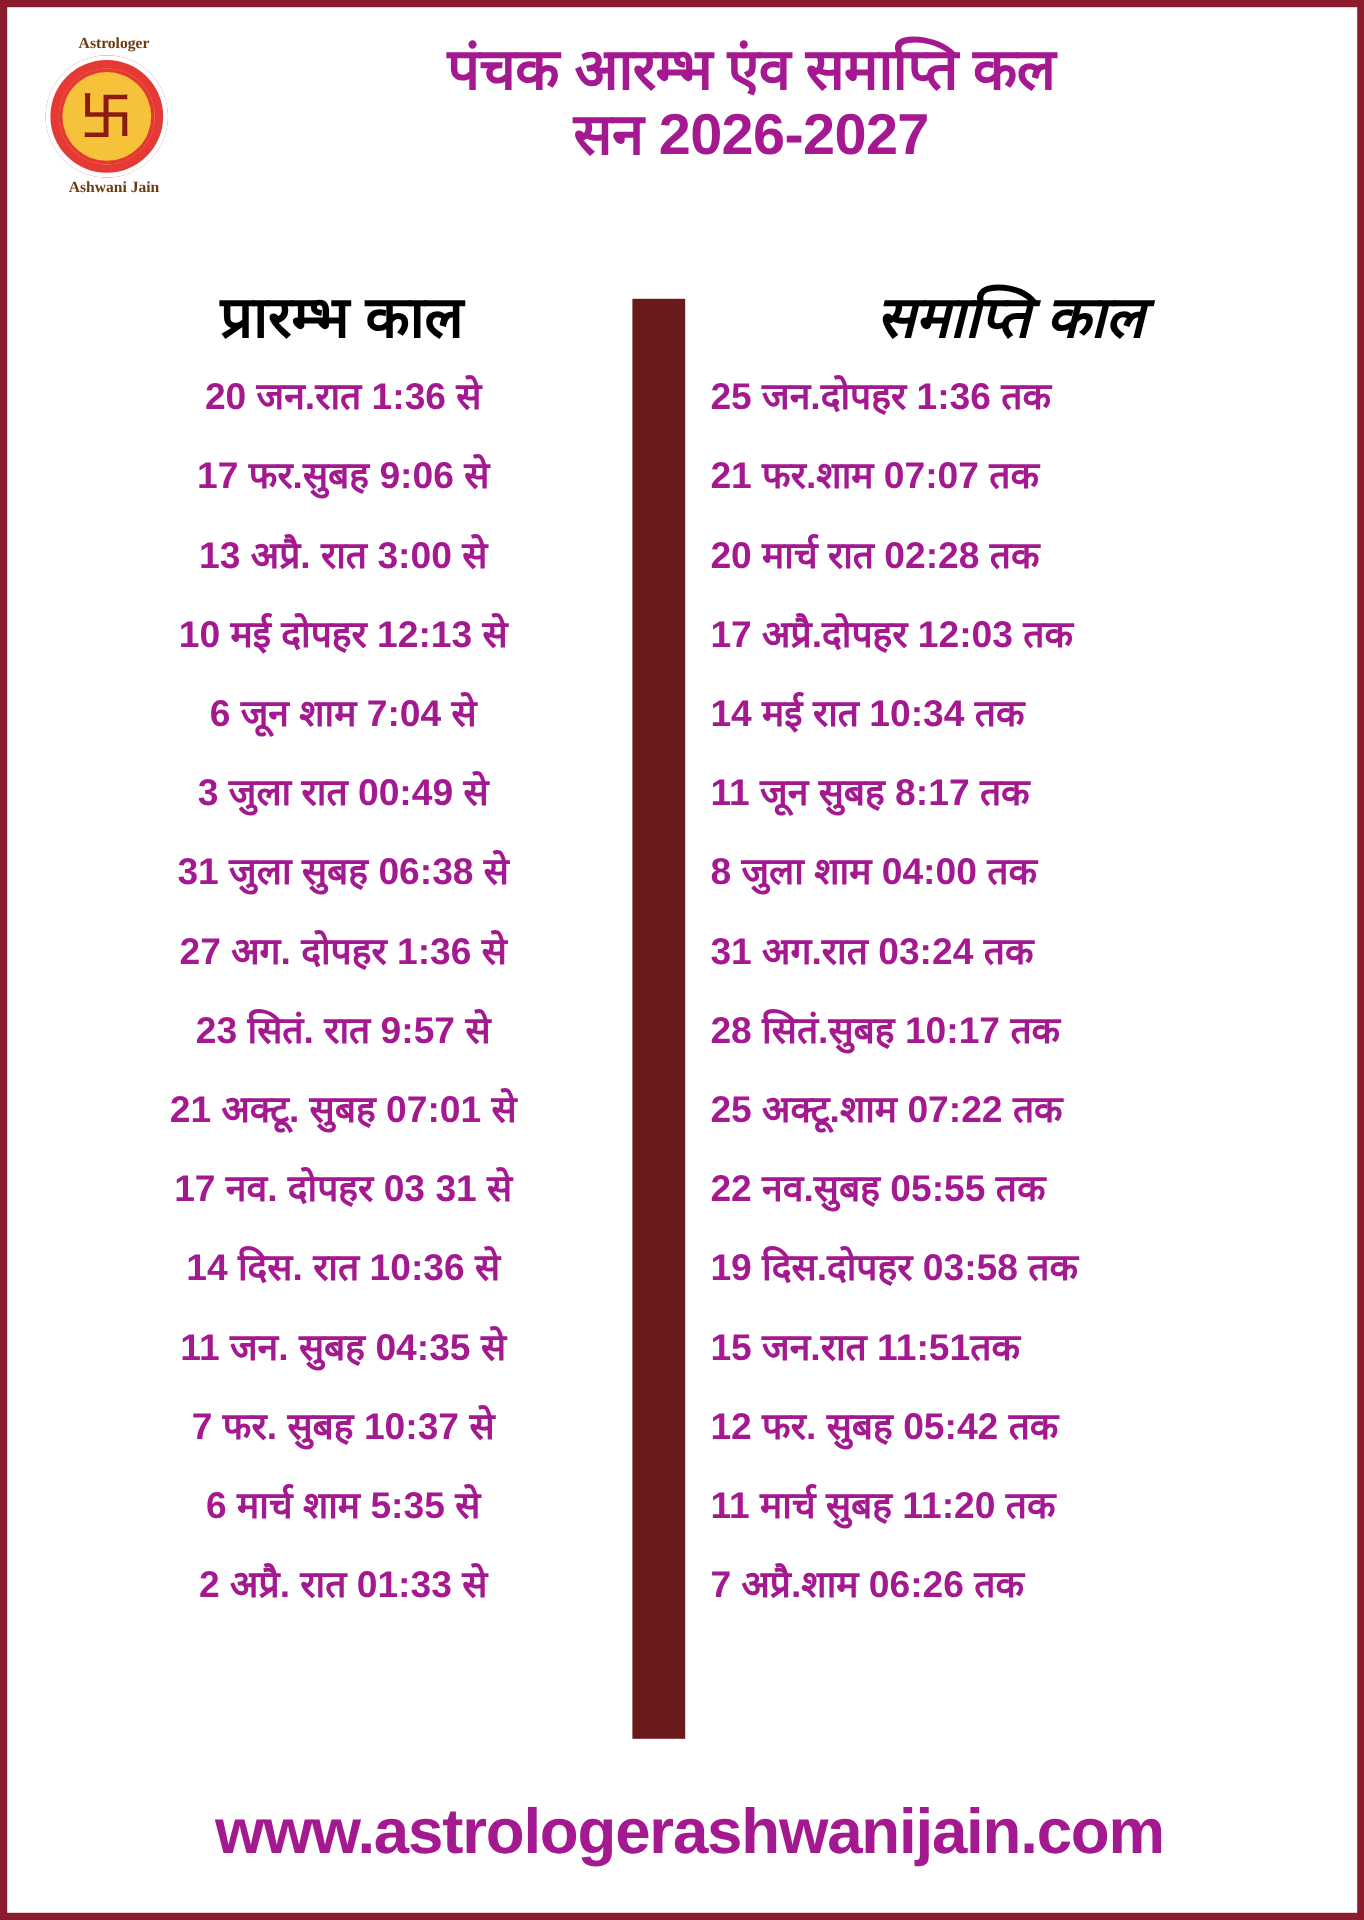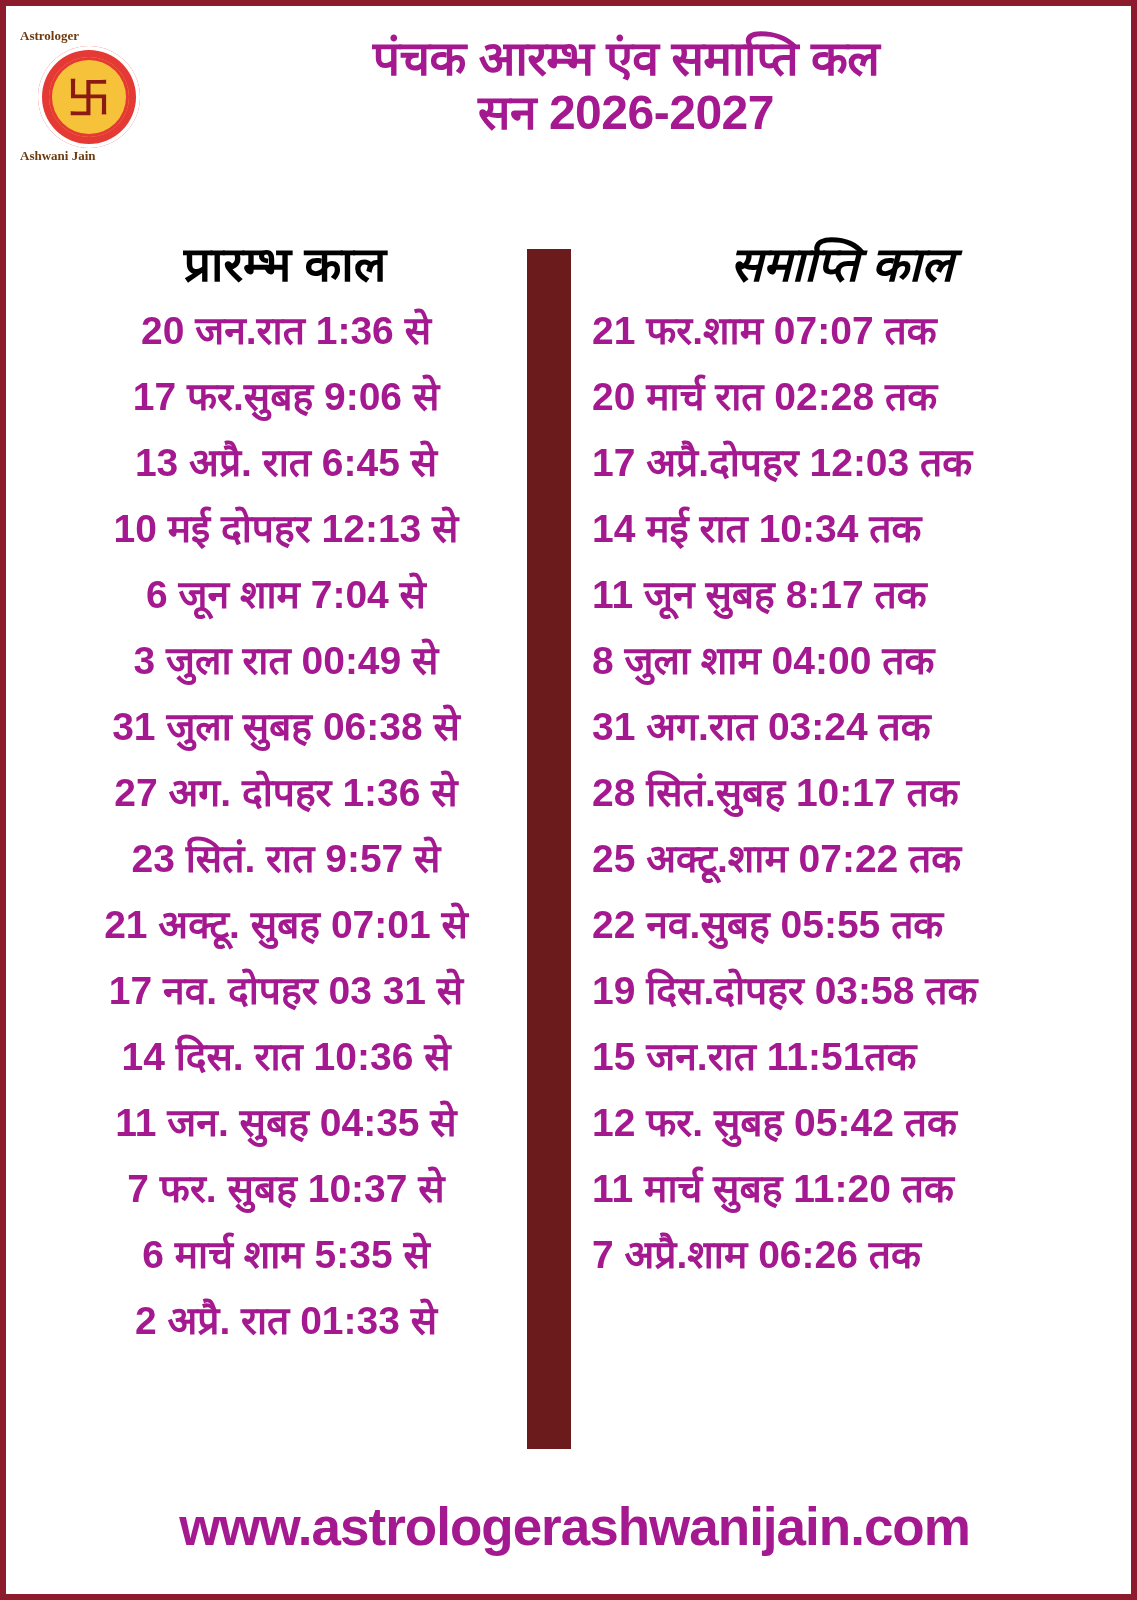--- a/index.html
+++ b/index.html
@@ -61,20 +61,21 @@
     color: #8b1a12;
     font-size: 40px;
     line-height: 54px;
     text-align: center;
     font-weight: bold;
   }
   .logo .txt-top, .logo .txt-bot {
     position: absolute;
     left: 0;
     width: 150px;
+    text-align: center;
     color: #6d3b10;
     font-size: 13px;
     font-weight: bold;
     font-family: "Liberation Serif", serif;
   }
   .logo .txt-top { top: 8px; }
   .logo .txt-bot { top: 128px; }
 
   
   .title {
@@ -110,21 +111,21 @@
     width: 44px;
     height: 1200px;
     background: #6b1b1b;
   }
 
   
   .col {
     position: absolute;
     top: 292px;
     color: #a4198f;
-    font-size: 39px;
+    font-size: 31px;
     font-weight: bold;
     line-height: 1.0;
   }
   .col.left  { left: 40px;  width: 480px; }
   .col.right { left: 578px; width: 540px; }
   .col .row {
     height: 66px;
     line-height: 66px;
     white-space: nowrap;
   }
@@ -162,37 +163,38 @@
   </div>
 
   <div class="col-head left">प्रारम्भ काल</div>
   <div class="col-head right">समाप्ति काल</div>
 
   <div class="divider"></div>
 
   <div class="col left">
     <div class="row">20 जन.रात  1:36 से</div>
     <div class="row">17 फर.सुबह 9:06 से</div>
-    <div class="row">13 अप्रै. रात 6:45 से</div>
+    <div class="row">13 अप्रै. रात 3:00 से</div>
     <div class="row">10 मई दोपहर 12:13 से</div>
     <div class="row">6 जून शाम 7:04 से</div>
     <div class="row">3 जुला रात 00:49 से</div>
     <div class="row">31 जुला सुबह 06:38 से</div>
     <div class="row">27 अग. दोपहर 1:36 से</div>
     <div class="row">23 सितं. रात 9:57 से</div>
     <div class="row">21 अक्टू. सुबह 07:01 से</div>
     <div class="row">17 नव. दोपहर 03 31 से</div>
     <div class="row">14 दिस. रात 10:36 से</div>
     <div class="row">11 जन. सुबह 04:35 से</div>
     <div class="row">7 फर. सुबह 10:37 से</div>
     <div class="row">6 मार्च शाम 5:35 से</div>
     <div class="row">2 अप्रै. रात 01:33 से</div>
   </div>
 
   <div class="col right">
+    <div class="row">25 जन.दोपहर  1:36 तक</div>
     <div class="row">21 फर.शाम 07:07 तक</div>
     <div class="row">20 मार्च रात 02:28 तक</div>
     <div class="row">17 अप्रै.दोपहर 12:03 तक</div>
     <div class="row">14 मई रात 10:34 तक</div>
     <div class="row">11 जून सुबह 8:17 तक</div>
     <div class="row">8 जुला शाम 04:00 तक</div>
     <div class="row">31 अग.रात 03:24 तक</div>
     <div class="row">28 सितं.सुबह 10:17 तक</div>
     <div class="row">25 अक्टू.शाम 07:22 तक</div>
     <div class="row">22 नव.सुबह 05:55 तक</div>

